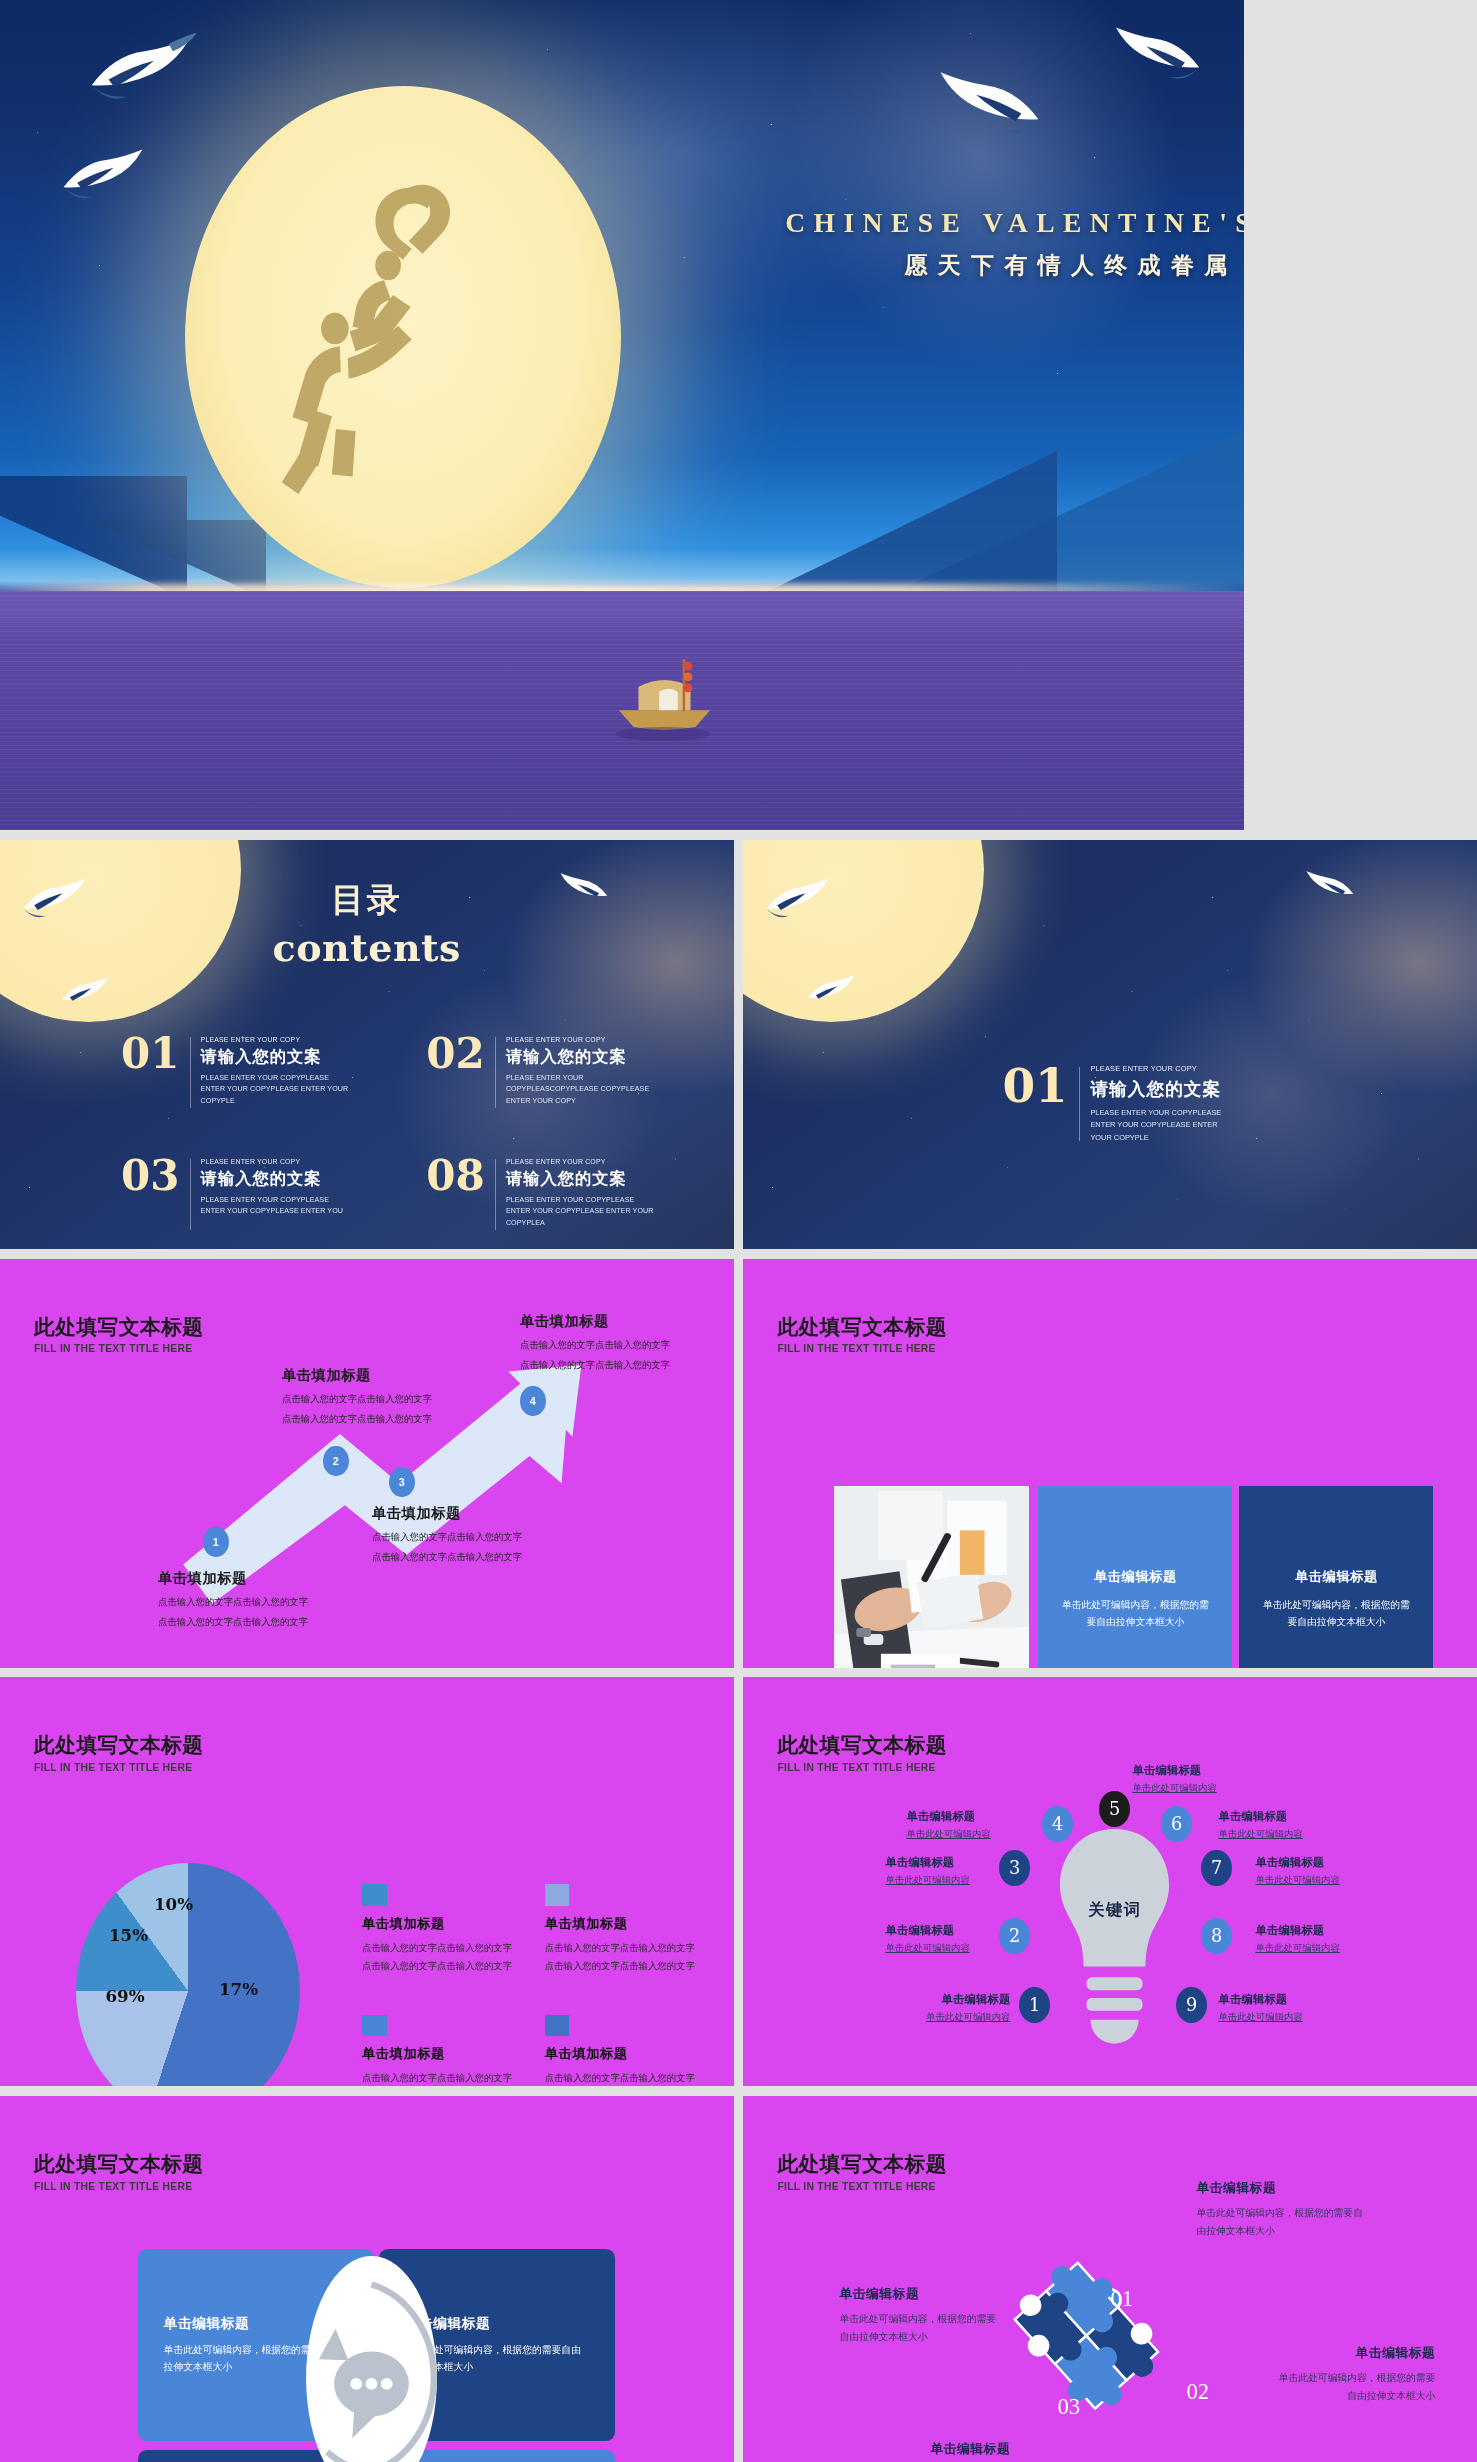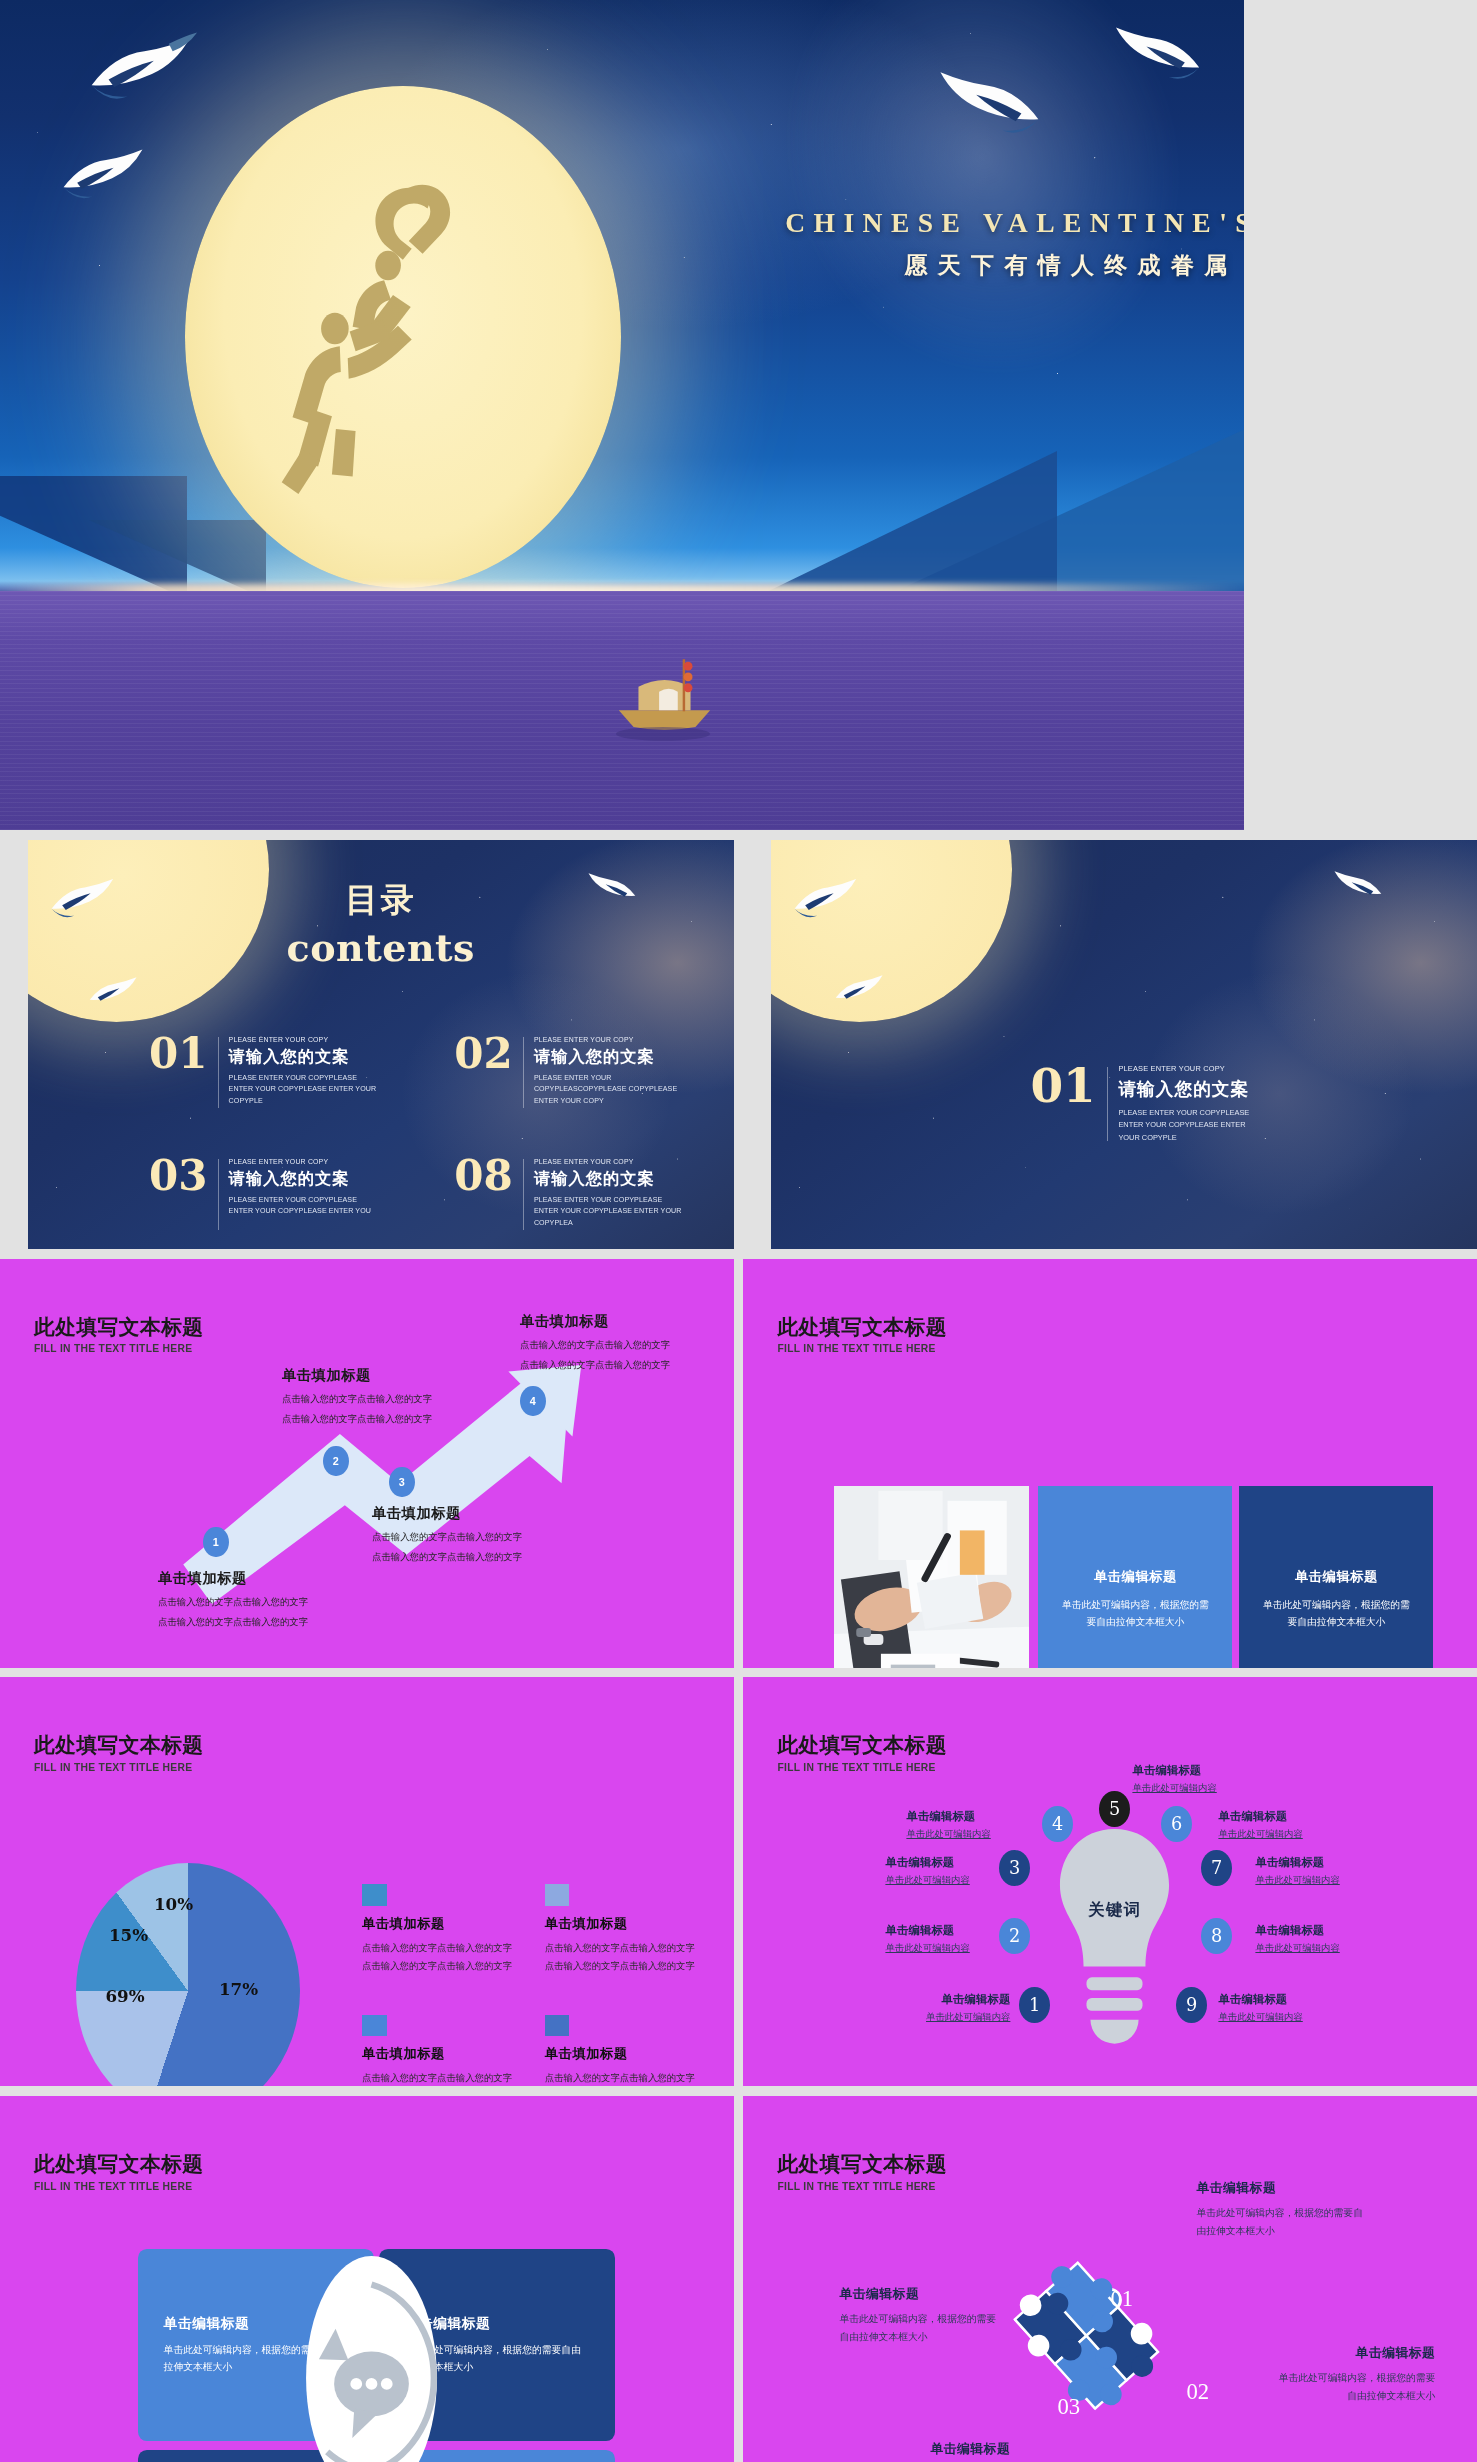--- a/index.html
+++ b/index.html
@@ -92,21 +92,20 @@
 
   
   .row{ display:flex; gap:9.8px; padding:0 0 9.8px 0; }
   .row:first-of-type{ padding-top:9.8px; }
   .slide{ width:734px; height:409px; position:relative; overflow:hidden; background:#d946ef; }
   .slide.night{
     background:
       radial-gradient(ellipse 276px 212px at 92% 30%, rgba(190,165,150,.55), rgba(0,0,0,0) 62%),
       radial-gradient(ellipse 207px 187px at 72% 62%, rgba(160,150,160,.28), rgba(0,0,0,0) 65%),
       linear-gradient(145deg,#1b2d5c 0%, #1d3165 35%, #223a72 60%, #2a3f72 80%, #25355f 100%);
-    margin-left: 28px;
   }
   .slide.night .stars2{ position:absolute; inset:0; opacity:.9;
     background-image:
       radial-gradient(0.7px 0.7px at 6% 12%, #fff, transparent),
       radial-gradient(1px 1px at 17% 29%, #fff, transparent),
       radial-gradient(0.7px 0.7px at 29% 8%, #fff, transparent),
       radial-gradient(0.8px 0.8px at 41% 21%, #fff, transparent),
       radial-gradient(0.7px 0.7px at 53% 37%, #fff, transparent),
       radial-gradient(0.9px 0.9px at 64% 14%, #fff, transparent),
       radial-gradient(0.7px 0.7px at 77% 44%, #fff, transparent),

